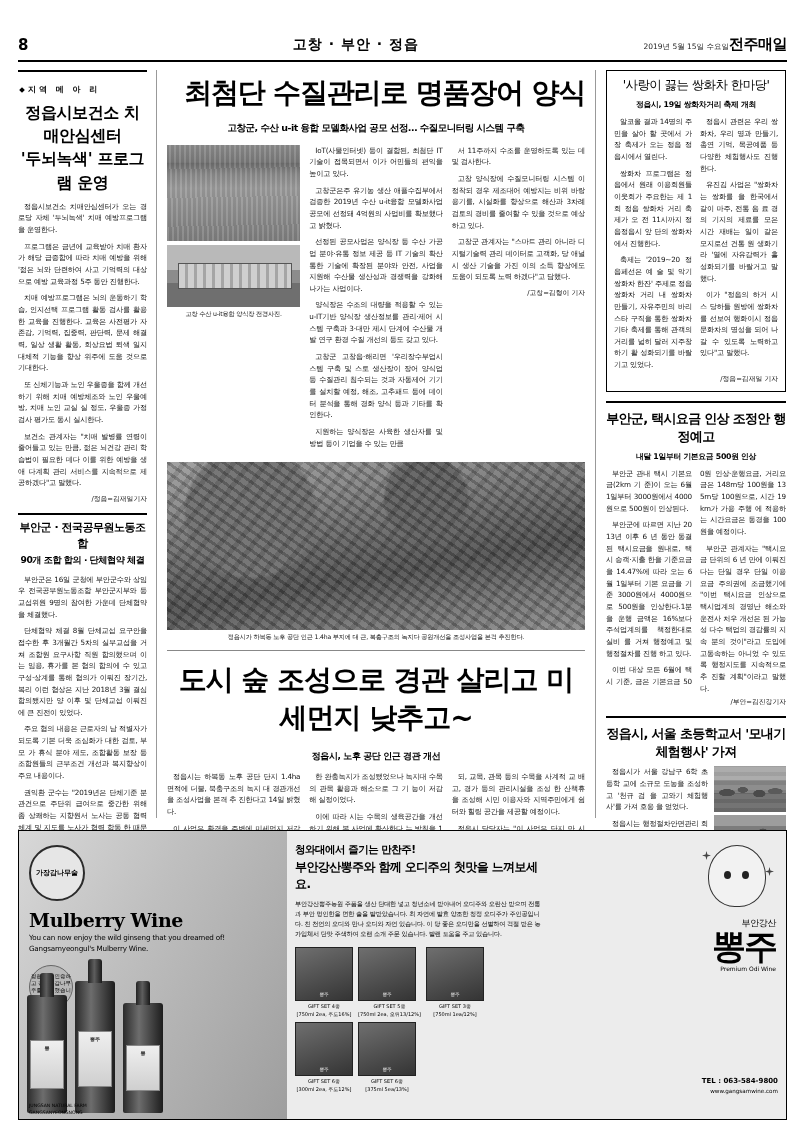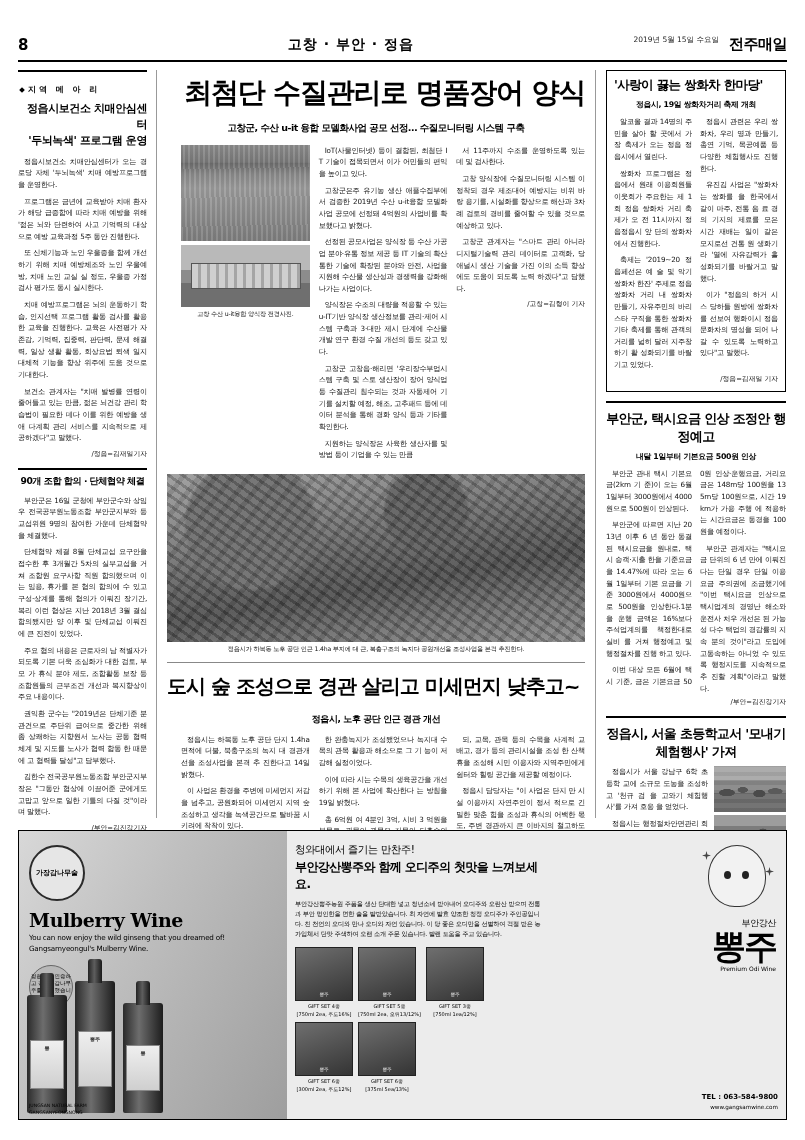--- a/index.html
+++ b/index.html
@@ -18,21 +18,21 @@
 
   
   .masthead {
     display: flex; align-items: flex-end; justify-content: space-between;
     padding: 26px 0 6px 0;
     border-bottom: 2.5px solid #000;
     height: 62px;
   }
   .mh-pageno { font-size: 15px; font-weight: bold; letter-spacing: 0; }
   .mh-center { font-size: 14px; font-weight: bold; letter-spacing: 1px; flex: 1; text-align: center; padding-left: 40px; }
-  .mh-right { display: flex; gap: 10px; }
+  .mh-right { display: flex; align-items: flex-end; }
   .mh-date { font-size: 7.5px; color: #222; padding-bottom: 2px; }
   .mh-brand { font-size: 15px; font-weight: bold; letter-spacing: -0.5px; }
 
   
   .content {
     display: flex;
     gap: 0;
     padding-top: 8px;
     height: 756px;
   }
@@ -52,22 +52,22 @@
     font-size: 8px; font-weight: bold;
     letter-spacing: 3px;
     padding: 2px 4px 2px 10px;
     position: relative;
   }
   .kicker-tag:before{
     content:""; position:absolute; left:2px; top:6px;
     width:4px; height:4px; background:#000; transform: rotate(45deg);
   }
   .l-head {
-    font-size: 11px; font-weight: bold; line-height: 1.45;
-    text-align: right; margin: 4px 0 7px 0; letter-spacing: -0.4px;
+    font-size: 16px; font-weight: bold; line-height: 1.45;
+    text-align: center; margin: 4px 0 7px 0; letter-spacing: -0.4px;
   }
   .body-text {
     font-size: 7.2px; line-height: 1.62; text-align: justify;
     letter-spacing: -0.2px; color: #111;
     word-break: break-all;
   }
   .body-text p { margin: 0 0 5px 0; text-indent: 6px; }
   .byline { font-size: 6.8px; text-align: right; margin-top: 3px; color: #111; }
   .hr-thin { border: none; border-top: 1px solid #888; margin: 8px 0 6px 0; }
   .hr-thick { border: none; border-top: 2px solid #000; margin: 9px 0 5px 0; }
@@ -88,42 +88,42 @@
 
   
   .m-title {
     font-size: 28px; font-weight: bold; text-align: right;
     letter-spacing: -1.2px; line-height: 1.2; margin: 6px 0 12px 0;
   }
   .m-sub {
     font-size: 9.5px; font-weight: bold; text-align: center;
     letter-spacing: -0.5px; margin-bottom: 10px;
   }
-  .m-grid { display: flex; gap: 9px; margin-left: 14px; }
+  .m-grid { display: flex; gap: 9px; }
   .m-c { width: 134px; }
   .photo {
     width: 100%; background: #7d7d7d; position: relative; overflow: hidden;
     margin-bottom: 3px;
   }
   .cap { font-size: 6.2px; line-height: 1.4; color: #111; margin-bottom: 6px; letter-spacing: -0.2px;}
   .cap.center { text-align:center; }
 
   .m-title2 {
-    font-size: 20px; font-weight: bold; text-align: left;
+    font-size: 28px; font-weight: bold; text-align: center;
     letter-spacing: -1px; margin: 10px 0 8px 0;
   }
   .m-sub2 {
     font-size: 9px; font-weight: bold; text-align: center;
     letter-spacing: -0.4px; margin-bottom: 8px; margin-top: 13px;
   }
 
   
   .r-box { border: 1.5px solid #000; padding: 6px 7px 7px 7px; }
   .r-head {
-    font-size: 12.5px; font-weight: bold; text-align: left;
+    font-size: 12.5px; font-weight: normal; text-align: center;
     letter-spacing: -0.6px; margin-bottom: 5px;
   }
   .r-sub {
     font-size: 7.8px; font-weight: bold; text-align: center;
     letter-spacing: -0.3px; margin-bottom: 6px;
   }
   .r-head2 {
     font-size: 13px; font-weight: bold; text-align: center;
     letter-spacing: -0.7px; margin: 7px 0 5px 0;
   }
@@ -222,42 +222,42 @@
     border-radius: 3px 3px 0 0;
   }
   .bottle-label {
     position:absolute; left:3px; right:3px; top:38%; height:42%;
     background: linear-gradient(180deg,#efefef,#cfcfcf);
     border:1px solid #888; font-size:5px; text-align:center; padding-top:4px; color:#222;
     font-weight:bold;
   }
 
   .ad-mid { width: 265px; padding: 12px 8px; position: relative; }
-  .ad-mid-h1 { font-size: 10.5px; font-weight: normal; letter-spacing: -0.5px; }
+  .ad-mid-h1 { font-size: 10.5px; font-weight: bold; letter-spacing: -0.5px; }
   .ad-mid-h2 { font-size: 12px; font-weight: bold; letter-spacing: -0.6px; margin-top: 2px;}
   .ad-mid-body { font-size: 6.2px; line-height: 1.6; margin-top: 6px; letter-spacing: -0.2px;}
   .ad-boxes { display:flex; gap:5px; flex-wrap: wrap; margin-top: 8px; }
   .giftbox {
     width: 58px; height: 54px; background: linear-gradient(160deg,#6f6f6f,#343434);
     border:1px solid #222; position: relative;
   }
   .giftbox span {
     position:absolute; bottom:3px; left:0; right:0; text-align:center;
     font-size:4.6px; color:#eee;
   }
   .gift-cap { font-size: 5px; text-align:center; margin-top:2px; }
 
   .ad-right { flex: 1; position: relative; padding: 12px 10px; }
   .ad-right-brand {
     font-size: 34px; font-weight: bold; text-align: right; letter-spacing: -2px;
     font-family: "DejaVu Serif","Liberation Serif",serif; line-height: .95;
   }
   .ad-right-sub { font-size: 6px; text-align: right; margin-top: 3px; }
   .ad-contact {
-    position:absolute; right: 8px; bottom: 8px; text-align: right;
+    position:absolute; right: 8px; bottom: 24px; text-align: right;
     font-size: 5.6px; line-height: 1.5;
   }
   .ad-phone { font-size: 7px; font-weight: bold; }
   .mascot {
     position:absolute; right: 20px; top: 14px; width: 58px; height: 62px;
   }
   .mascot-body {
     position:absolute; inset:0; background:#f2f2f2; border:1.5px solid #333;
     border-radius: 50% 50% 46% 46%;
   }
@@ -287,28 +287,29 @@
       </div>
 
       <div class="l-head">
         <div>정읍시보건소 치매안심센터</div>
         <div>'두뇌녹색' 프로그램 운영</div>
       </div>
 
       <div class="body-text">
         <p>정읍시보건소 치매안심센터가 오는 경로당 자체 '두뇌녹색' 치매 예방프로그램을 운영한다.</p>
         <p>프로그램은 금년에 교육받아 치매 환자가 해당 급증함에 따라 치매 예방을 위해 '젊은 뇌와 단련하여 사고 기억력의 대상으로 예방 교육과정 5주 동안 진행한다.</p>
+        <p>치매 예방프로그램은 뇌의 운동하기 학습, 인지선택 프로그램 활동 검사를 활용한 교육을 진행한다. 교육은 사전평가 자존감, 기억력, 집중력, 판단력, 문제 해결력, 일상 생활 활동, 회상요법 퇴색 일지 대체적 기능을 향상 위주에 도움 것으로 기대한다.</p>
         <p>또 신체기능과 노인 우울증을 함께 개선하기 위해 치매 예방체조와 노인 우울예방, 치매 노인 교실 실 정도, 우울증 가정검사 평가도 동시 실시한다.</p>
-        <p>치매 예방프로그램은 뇌의 운동하기 학습, 인지선택 프로그램 활동 검사를 활용한 교육을 진행한다. 교육은 사전평가 자존감, 기억력, 집중력, 판단력, 문제 해결력, 일상 생활 활동, 회상요법 퇴색 일지 대체적 기능을 향상 위주에 도움 것으로 기대한다.</p>
         <p>보건소 관계자는 "치매 발병률 연령이 줄어들고 있는 만큼, 젊은 뇌건강 관리 학습법이 필요한 데다 이를 위한 예방을 생애 다계획 관리 서비스를 지속적으로 제공하겠다"고 말했다.</p>
       </div>
       <div class="byline">/정읍=김재일기자</div>
 
       <hr class="hr-thick">
 
+      <div class="l-head2">부안군 · 전국공무원노동조합</div>
       <div class="l-sub2">90개 조합 합의 · 단체협약 체결</div>
 
       <div class="body-text">
         <p>부안군은 16일 군청에 부안군수와 상임 우 전국공무원노동조합 부안군지부와 등 교섭위원 9명의 참여한 가운데 단체협약을 체결했다.</p>
         <p>단체협약 체결 8월 단체교섭 요구안을 접수한 후 3개월간 5차의 실무교섭을 거쳐 조합원 요구사항 직원 합의했으며 이는 임용, 휴가를 본 협의 합의에 수 있고 구성·상계를 통해 협의가 이뤄진 장기간, 복리 이런 협상은 지난 2018년 3월 결심 합의됐지만 양 이후 및 단체교섭 이뤄진에 큰 진전이 있었다.</p>
         <p>주요 협의 내용은 근로자의 남 적별자가 되도록 기본 더욱 조심화가 대한 검토, 부모 가 휴식 분야 제도, 조합활동 보장 등 조합원들의 근무조건 개선과 복지향상이 주요 내용이다.</p>
         <p>권익환 군수는 "2019년은 단체기준 분 관건으로 주단위 급여으로 중간한 위해 좀 상쾌하는 지향원서 노사는 공동 협력체계 및 지도를 노사가 협력 합동 한 때문에 고 협력들 달성"고 담부했다.</p>
         <p>김한수 전국공무원노동조합 부안군지부장은 "그동안 협상에 이끌어준 군에게도 고맙고 앞으로 일한 기틀의 다질 것"이라며 말했다.</p>
       </div>
       <div class="byline">/부안=김진강기자</div>

